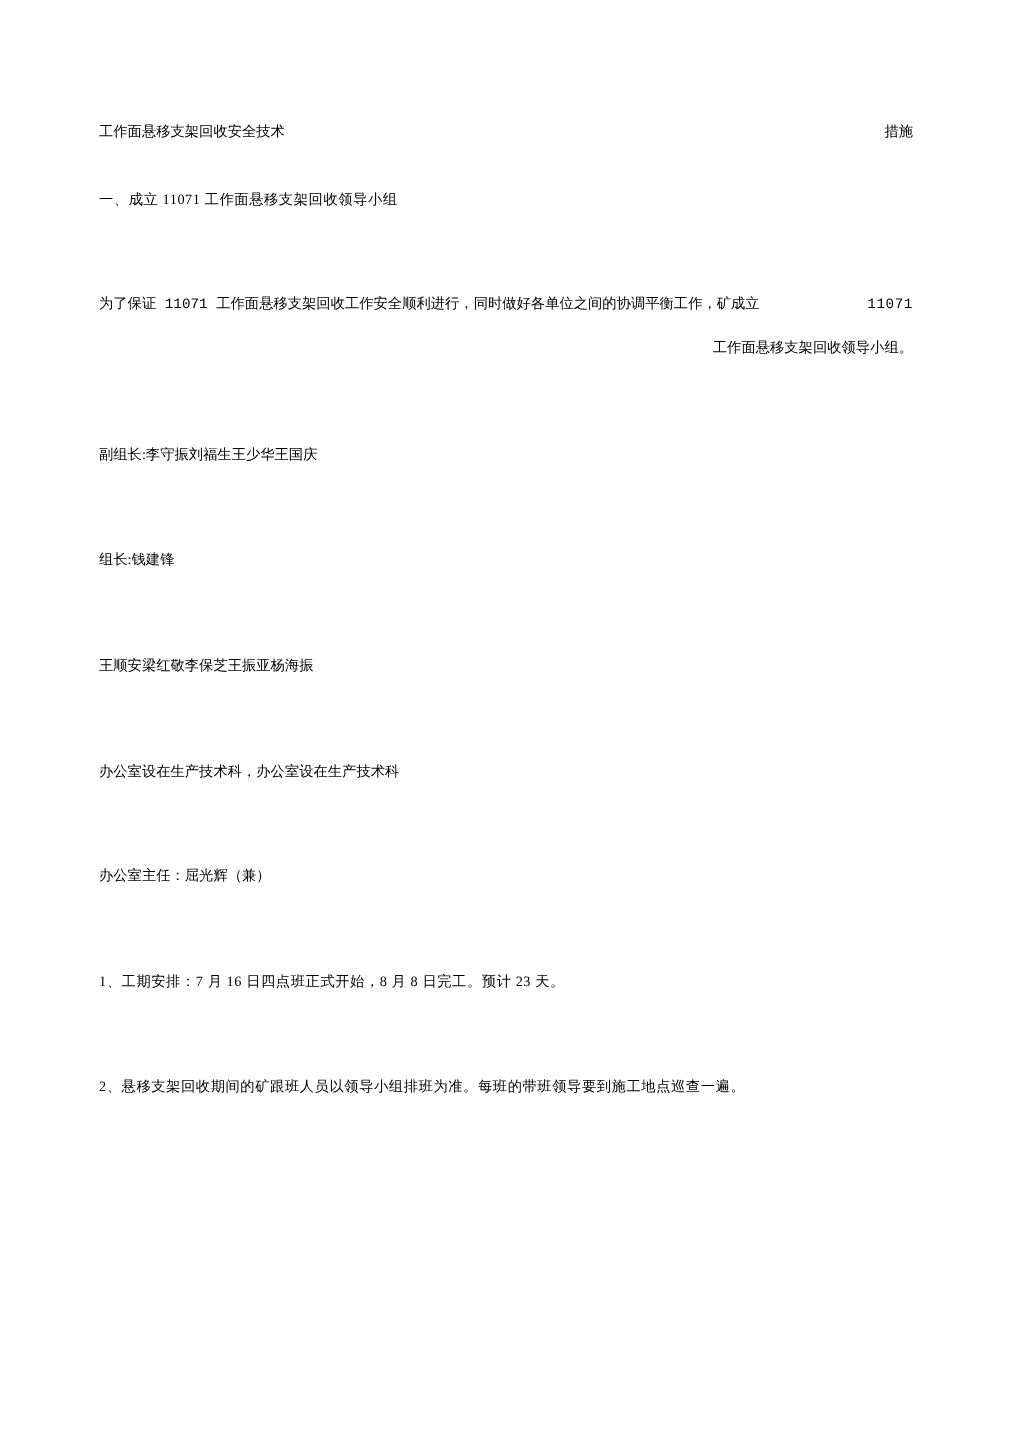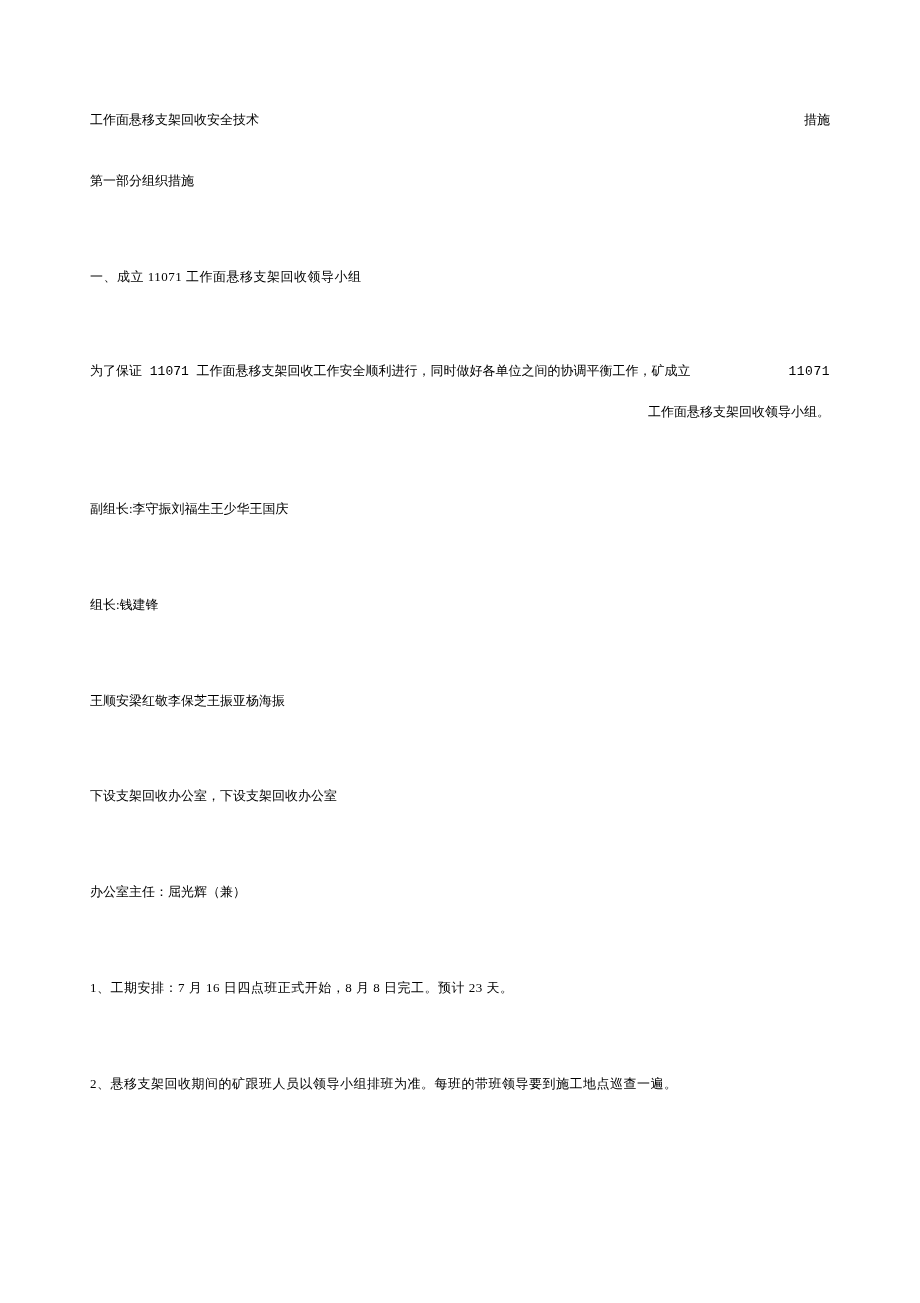--- a/index.html
+++ b/index.html
@@ -65,40 +65,39 @@
 </head>
 <body>
 
 <div class="page">
 
   <div class="title-row">
     <span class="title-left">工作面悬移支架回收安全技术</span>
     <span class="title-right">措施</span>
   </div>
 
-  <div class="para">第一部分组织措施</div>
 
   <div class="para num">一、成立 11071 工作面悬移支架回收领导小组</div>
 
   <div class="para-block">
     <div class="para-split">
       <span>为了保证 11071 工作面悬移支架回收工作安全顺利进行，同时做好各单位之间的协调平衡工作，矿成立</span>
       <span class="num">11071</span>
     </div>
     <div class="para-plain second-line">工作面悬移支架回收领导小组。</div>
   </div>
 
   <div class="para">副组长:李守振刘福生王少华王国庆</div>
 
   <div class="para">组长:钱建锋</div>
 
 
   <div class="para">王顺安梁红敬李保芝王振亚杨海振</div>
 
-  <div class="para">下设支架回收办公室，下设支架回收办公室</div>
+  <div class="para">办公室设在生产技术科，办公室设在生产技术科</div>
 
   <div class="para">办公室主任：屈光辉（兼）</div>
 
   <div class="para num">1、工期安排：7 月 16 日四点班正式开始，8 月 8 日完工。预计 23 天。</div>
 
   <div class="para num">2、悬移支架回收期间的矿跟班人员以领导小组排班为准。每班的带班领导要到施工地点巡查一遍。</div>
 
 </div>
 
 </body></html>

